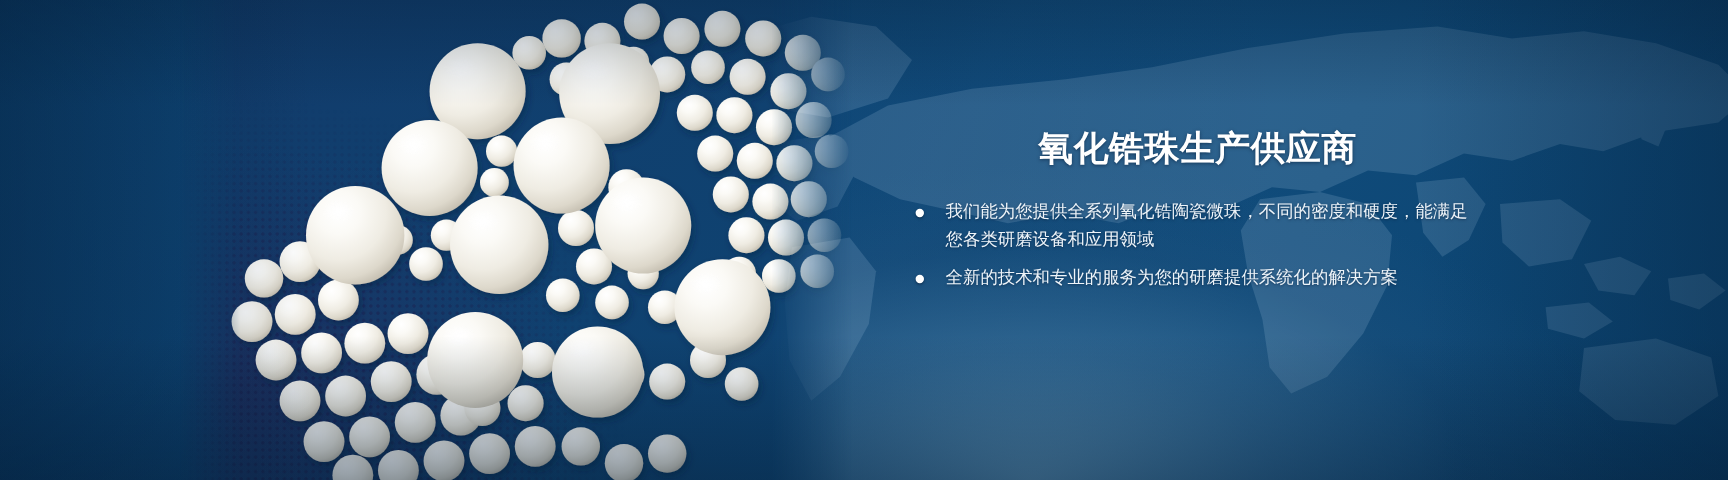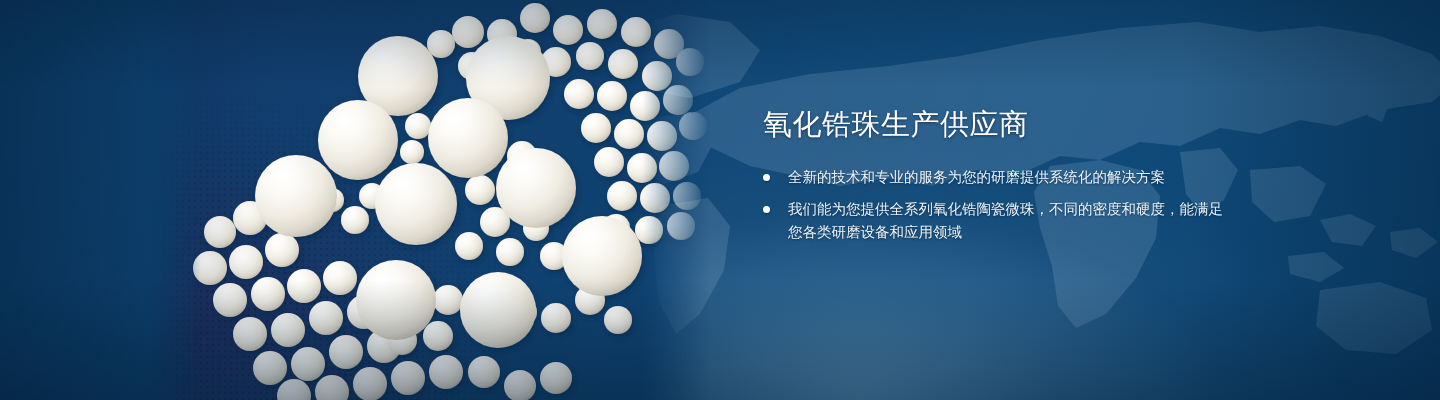--- a/index.html
+++ b/index.html
@@ -92,26 +92,27 @@
   
   .copy {
     position: absolute;
     left: 763px;
     top: 104px;
     width: 470px;
   }
   .headline {
     font-size: 29px;
     line-height: 40px;
-    font-weight: 400;
+    font-weight: 700;
     color: #ffffff;
     letter-spacing: 0.5px;
     text-shadow: 0 1px 3px rgba(0,20,45,0.55);
     margin: 0 0 22px 0;
     white-space: nowrap;
+    text-align: center;
   }
   ul.points {
     list-style: none;
     margin: 0;
     padding: 0;
   }
   ul.points li {
     position: relative;
     padding-left: 25px;
     margin-bottom: 9px;
@@ -303,22 +304,22 @@
   </div>
 
   <div class="bg-vignette"></div>
 
   <div class="copy">
     <h1 class="headline">氧化锆珠生产供应商</h1>
 
     <ul class="points">
       <li>
         <span class="dot"></span>
-        <span>全新的技术和专业的服务为您的研磨提供系统化的解决方案</span>
+        <span>我们能为您提供全系列氧化锆陶瓷微珠，不同的密度和硬度，能满足您各类研磨设备和应用领域</span>
       </li>
       <li>
         <span class="dot"></span>
-        <span>我们能为您提供全系列氧化锆陶瓷微珠，不同的密度和硬度，能满足您各类研磨设备和应用领域</span>
+        <span>全新的技术和专业的服务为您的研磨提供系统化的解决方案</span>
       </li>
     </ul>
   </div>
 
 </div>
 
 </body></html>

